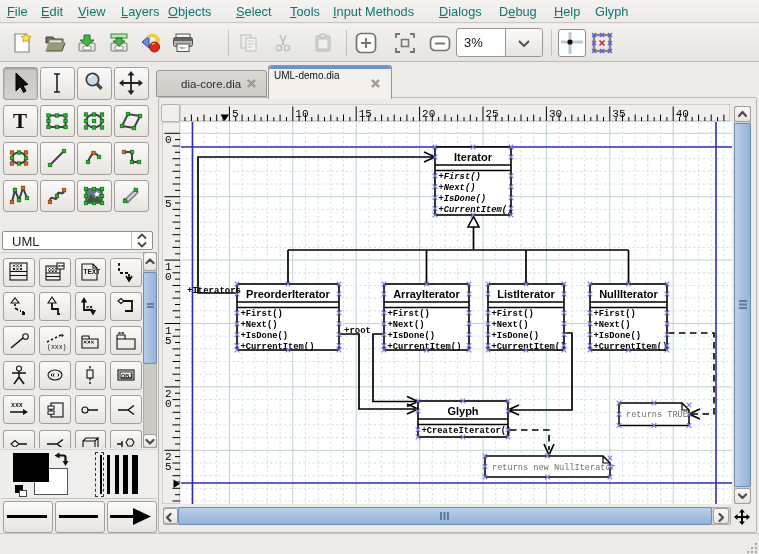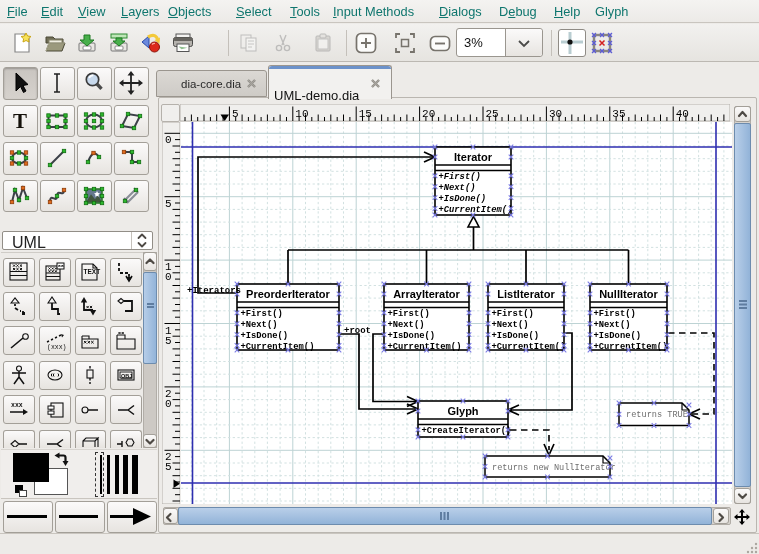--- a/index.html
+++ b/index.html
@@ -247,21 +247,21 @@
     <rect x="18.3" y="17.3" width="3.4" height="3.4" fill="#2db82d" stroke="#127012" stroke-width=".8"></rect>
   </svg>
 <div class="btn" style="left:114px;top:179.5px;width:34.5px;height:32.5px"></div>
 <svg class="abs" style="left:119px;top:183.5px" width="24" height="24" viewBox="0 0 24 24">
     <path d="M6,16 L16,6 M8,19 L19,8" stroke="#8a8f98" stroke-width="2.2"></path>
 <path d="M5,14 l4,4 M15,4 l4,4" stroke="#6a707a" stroke-width="1.6"></path>
     <rect x="4.3" y="15.3" width="3.4" height="3.4" fill="#2db82d" stroke="#127012" stroke-width=".8"></rect>
     <rect x="15.3" y="4.3" width="3.4" height="3.4" fill="#2db82d" stroke="#127012" stroke-width=".8"></rect>
   </svg>
 <div class="abs" style="left:2px;top:231px;width:151px;height:19px;border:1px solid #928e87;border-radius:2px;background:#fff"></div>
-<div class="abs" style="left:12px;top:233.5px;font-size:16px;color:#222">UML</div>
+<div class="abs" style="left:12px;top:233.5px;font-size:13px;color:#222">UML</div>
 <div class="abs" style="left:131px;top:232px;width:1px;height:17px;background:#c5c1bb"></div>
 <svg class="abs" style="left:136px;top:233px" width="12" height="15" viewBox="0 0 12 15">
     <path d="M2.5,5 L6,1.5 L9.5,5 M2.5,10 L6,13.5 L9.5,10" stroke="#4e4a45" stroke-width="1.8" fill="none" stroke-linecap="round" stroke-linejoin="round"></path>
   </svg>
 <div class="abs" style="left:1px;top:252px;width:156px;height:196px;border-top:1px solid #cfccc7;background:#edebe8;overflow:hidden"></div>
 <div class="btn" style="left:3px;top:257.5px;width:31.5px;height:29.0px;"></div>
 <svg class="abs" style="left:7.5px;top:261.0px" width="22" height="22" viewBox="0 0 22 22">
     <rect x="2" y="2" width="17" height="17" stroke="#111" fill="none" stroke-width="1.1"></rect>
     <path d="M2,10.5 h17 M2,14.5 h17" stroke="#111" fill="none" stroke-width="1.1"></path>
     <path d="M5.0,3.5 l2.2,2.2 M7.2,3.5 l-2.2,2.2" stroke="#111" stroke-width="1.0" fill="none"></path>
@@ -440,21 +440,21 @@
 <div class="abs" style="left:59px;top:515px;width:39px;height:2.5px;background:#000"></div>
 <div class="abs" style="left:110px;top:515px;width:25px;height:2.5px;background:#000"></div>
 <svg class="abs" style="left:132px;top:507px" width="19" height="19" viewBox="0 0 19 19">
     <path d="M1,1 L19,9.5 L1,18 Z" fill="#000"></path>
   </svg>
 <div class="abs" style="left:158px;top:97px;width:599px;height:436px;background:#edebe8;border:1px solid #bab6b0;border-radius:2px"></div>
 <div class="abs" style="left:156px;top:70px;width:111px;height:27px;background:linear-gradient(#dbd8d4,#cecbc6);border:1px solid #9a958e;border-bottom:1px solid #9a958e;border-radius:3px 3px 0 0"></div>
 <div class="abs" style="left:268px;top:65px;width:124px;height:34px;background:#f2f1ef;border:1px solid #9a958e;border-bottom:none;border-radius:3px 3px 0 0"></div>
 <div class="abs" style="left:269px;top:66px;width:122px;height:2.5px;background:#6c92ca;border-radius:3px 3px 0 0"></div>
 <div class="abs" style="left:181px;top:78px;font-size:11.5px;color:#2a2a2a">dia-core.dia</div>
-<div class="abs" style="left:274px;top:88px;font-size:13px;color:#111">UML-demo.dia</div>
+<div class="abs" style="left:274px;top:70px;font-size:10px;color:#111">UML-demo.dia</div>
 <svg class="abs" style="left:246px;top:78px" width="11" height="11" viewBox="0 0 11 11">
     <path d="M2,2 L9,9 M9,2 L2,9" stroke="#8a8781" stroke-width="2.4"></path>
     <path d="M2,2 L9,9 M9,2 L2,9" stroke="#a7a49e" stroke-width="1.1"></path>
   </svg>
 <svg class="abs" style="left:370px;top:78px" width="11" height="11" viewBox="0 0 11 11">
     <path d="M2,2 L9,9 M9,2 L2,9" stroke="#8a8781" stroke-width="2.4"></path>
     <path d="M2,2 L9,9 M9,2 L2,9" stroke="#a7a49e" stroke-width="1.1"></path>
   </svg>
 <div class="abs" style="left:161px;top:104px;width:19px;height:18px;background:#f0efed;border:1px solid #b5b1ab;border-radius:2px"></div>
 <svg class="abs" style="left:180px;top:104px" width="550" height="18" viewBox="0 0 550 18">

